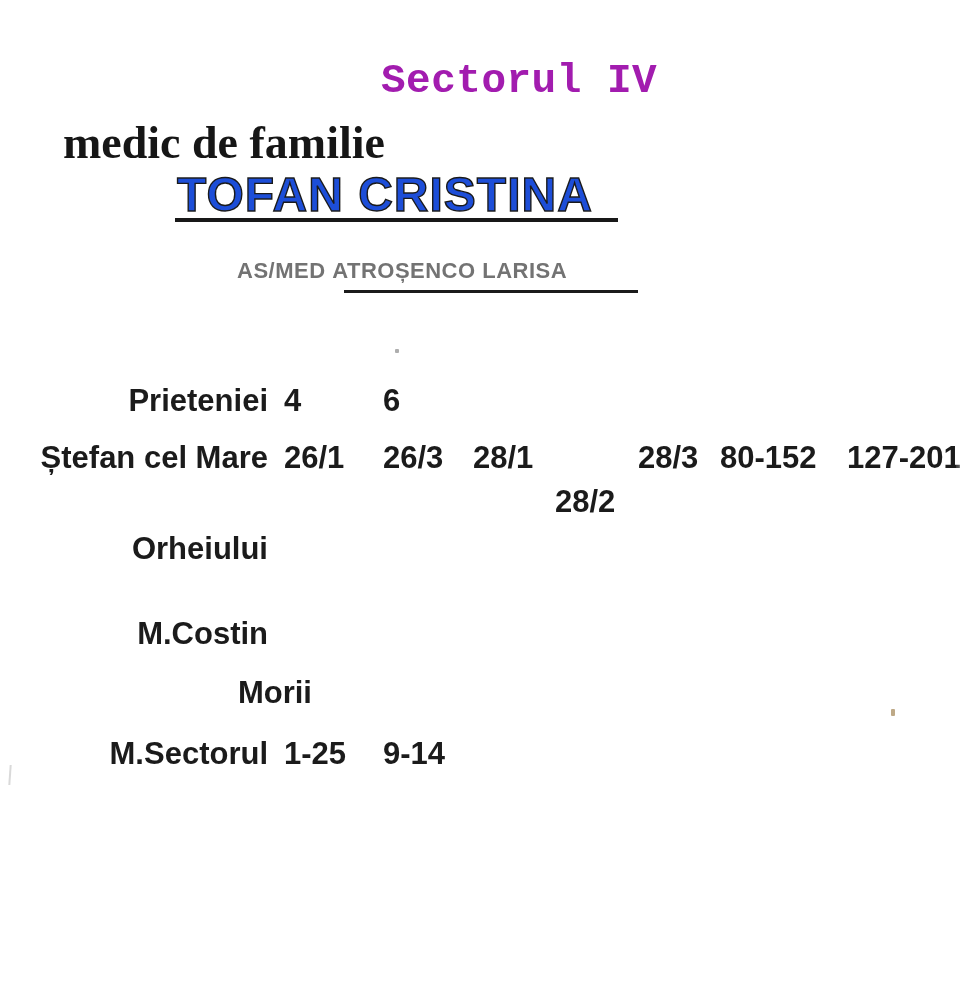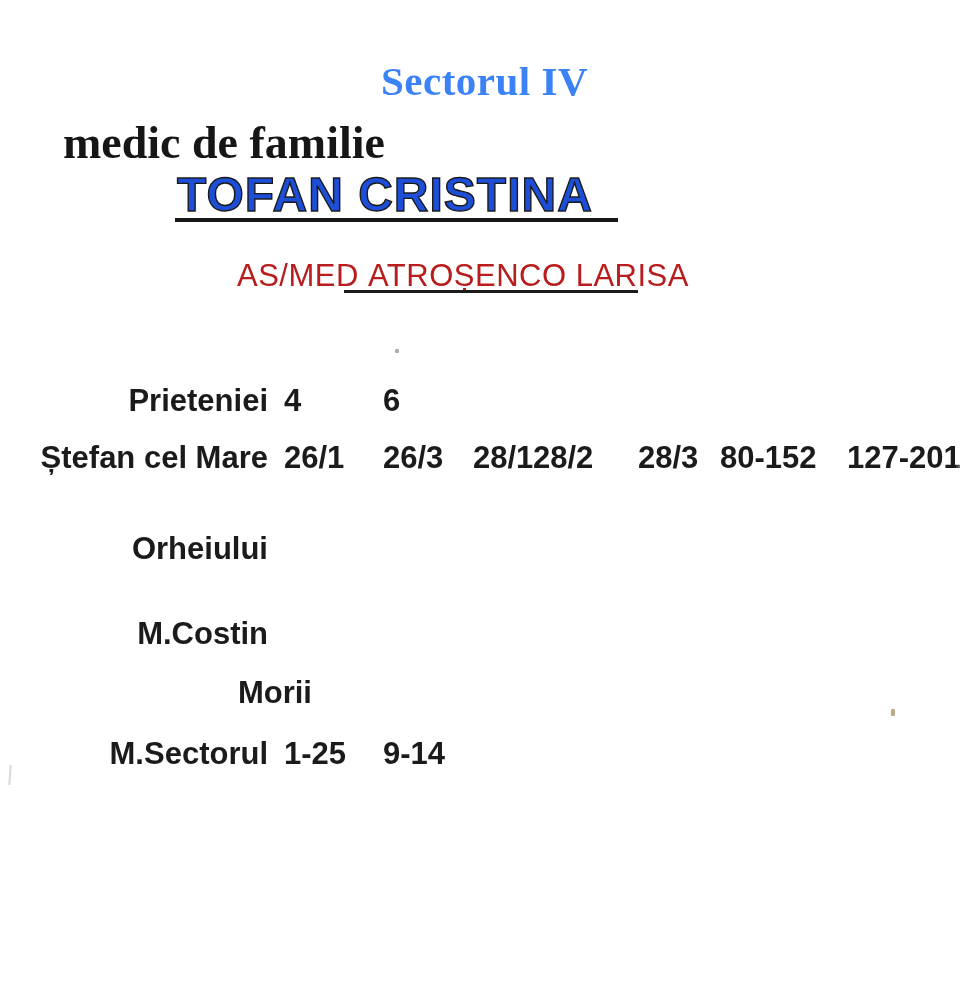--- a/index.html
+++ b/index.html
@@ -14,25 +14,25 @@
     background: #ffffff;
     overflow: hidden;
     font-family: "Liberation Sans", sans-serif;
     color: #1b1b1b;
   }
   
   .sector-title {
     position: absolute;
     top: 59px;
     left: 381px;
-    font-family: Liberation Serif, serif;
+    font-family: Liberation Mono, monospace;
     font-weight: 700;
     font-size: 41px;
     line-height: 1.1;
-    color: #3b82f6;
+    color: #a21caf;
     letter-spacing: 0.5px;
     white-space: nowrap;
   }
   .role-label {
     position: absolute;
     top: 118px;
     left: 63px;
     font-family: "Liberation Serif", serif;
     font-weight: 700;
     font-size: 46px;
@@ -57,25 +57,25 @@
     top: 218px;
     left: 175px;
     width: 443px;
     height: 4px;
     background: #181818;
   }
   .asmed-line {
     position: absolute;
     top: 259px;
     left: 237px;
-    font-size: 31px;
-    font-weight: 400;
+    font-size: 22px;
+    font-weight: 700;
     letter-spacing: 0.5px;
     line-height: 1.1;
-    color: #b91c1c;
+    color: #737373;
     white-space: nowrap;
   }
   .asmed-underline {
     position: absolute;
     top: 290px;
     left: 344px;
     width: 294px;
     height: 3px;
     background: #1b1b1b;
   }
@@ -99,21 +99,21 @@
     white-space: nowrap;
   }
   .house-number {
     position: absolute;
     top: 0;
     white-space: nowrap;
   }
   .col0 { left: 284px; }
   .col1 { left: 383px; }
   .col2 { left: 473px; }
-  .col3 { left: 533px; }
+  .col3 { left: 555px; margin-top: 44px; }
   .col4 { left: 638px; }
   .col5 { left: 720px; }
   .col6 { left: 847px; }
   .row0 { top: 382px; padding-left: 42px; }
   .row1 { top: 439px; }
   .row2 { top: 500px; }
   .row3 { top: 530px; }
   .row4 { top: 615px; }
   .row5 { top: 674px; margin-left: 44px; }
   .row6 { top: 735px; }

